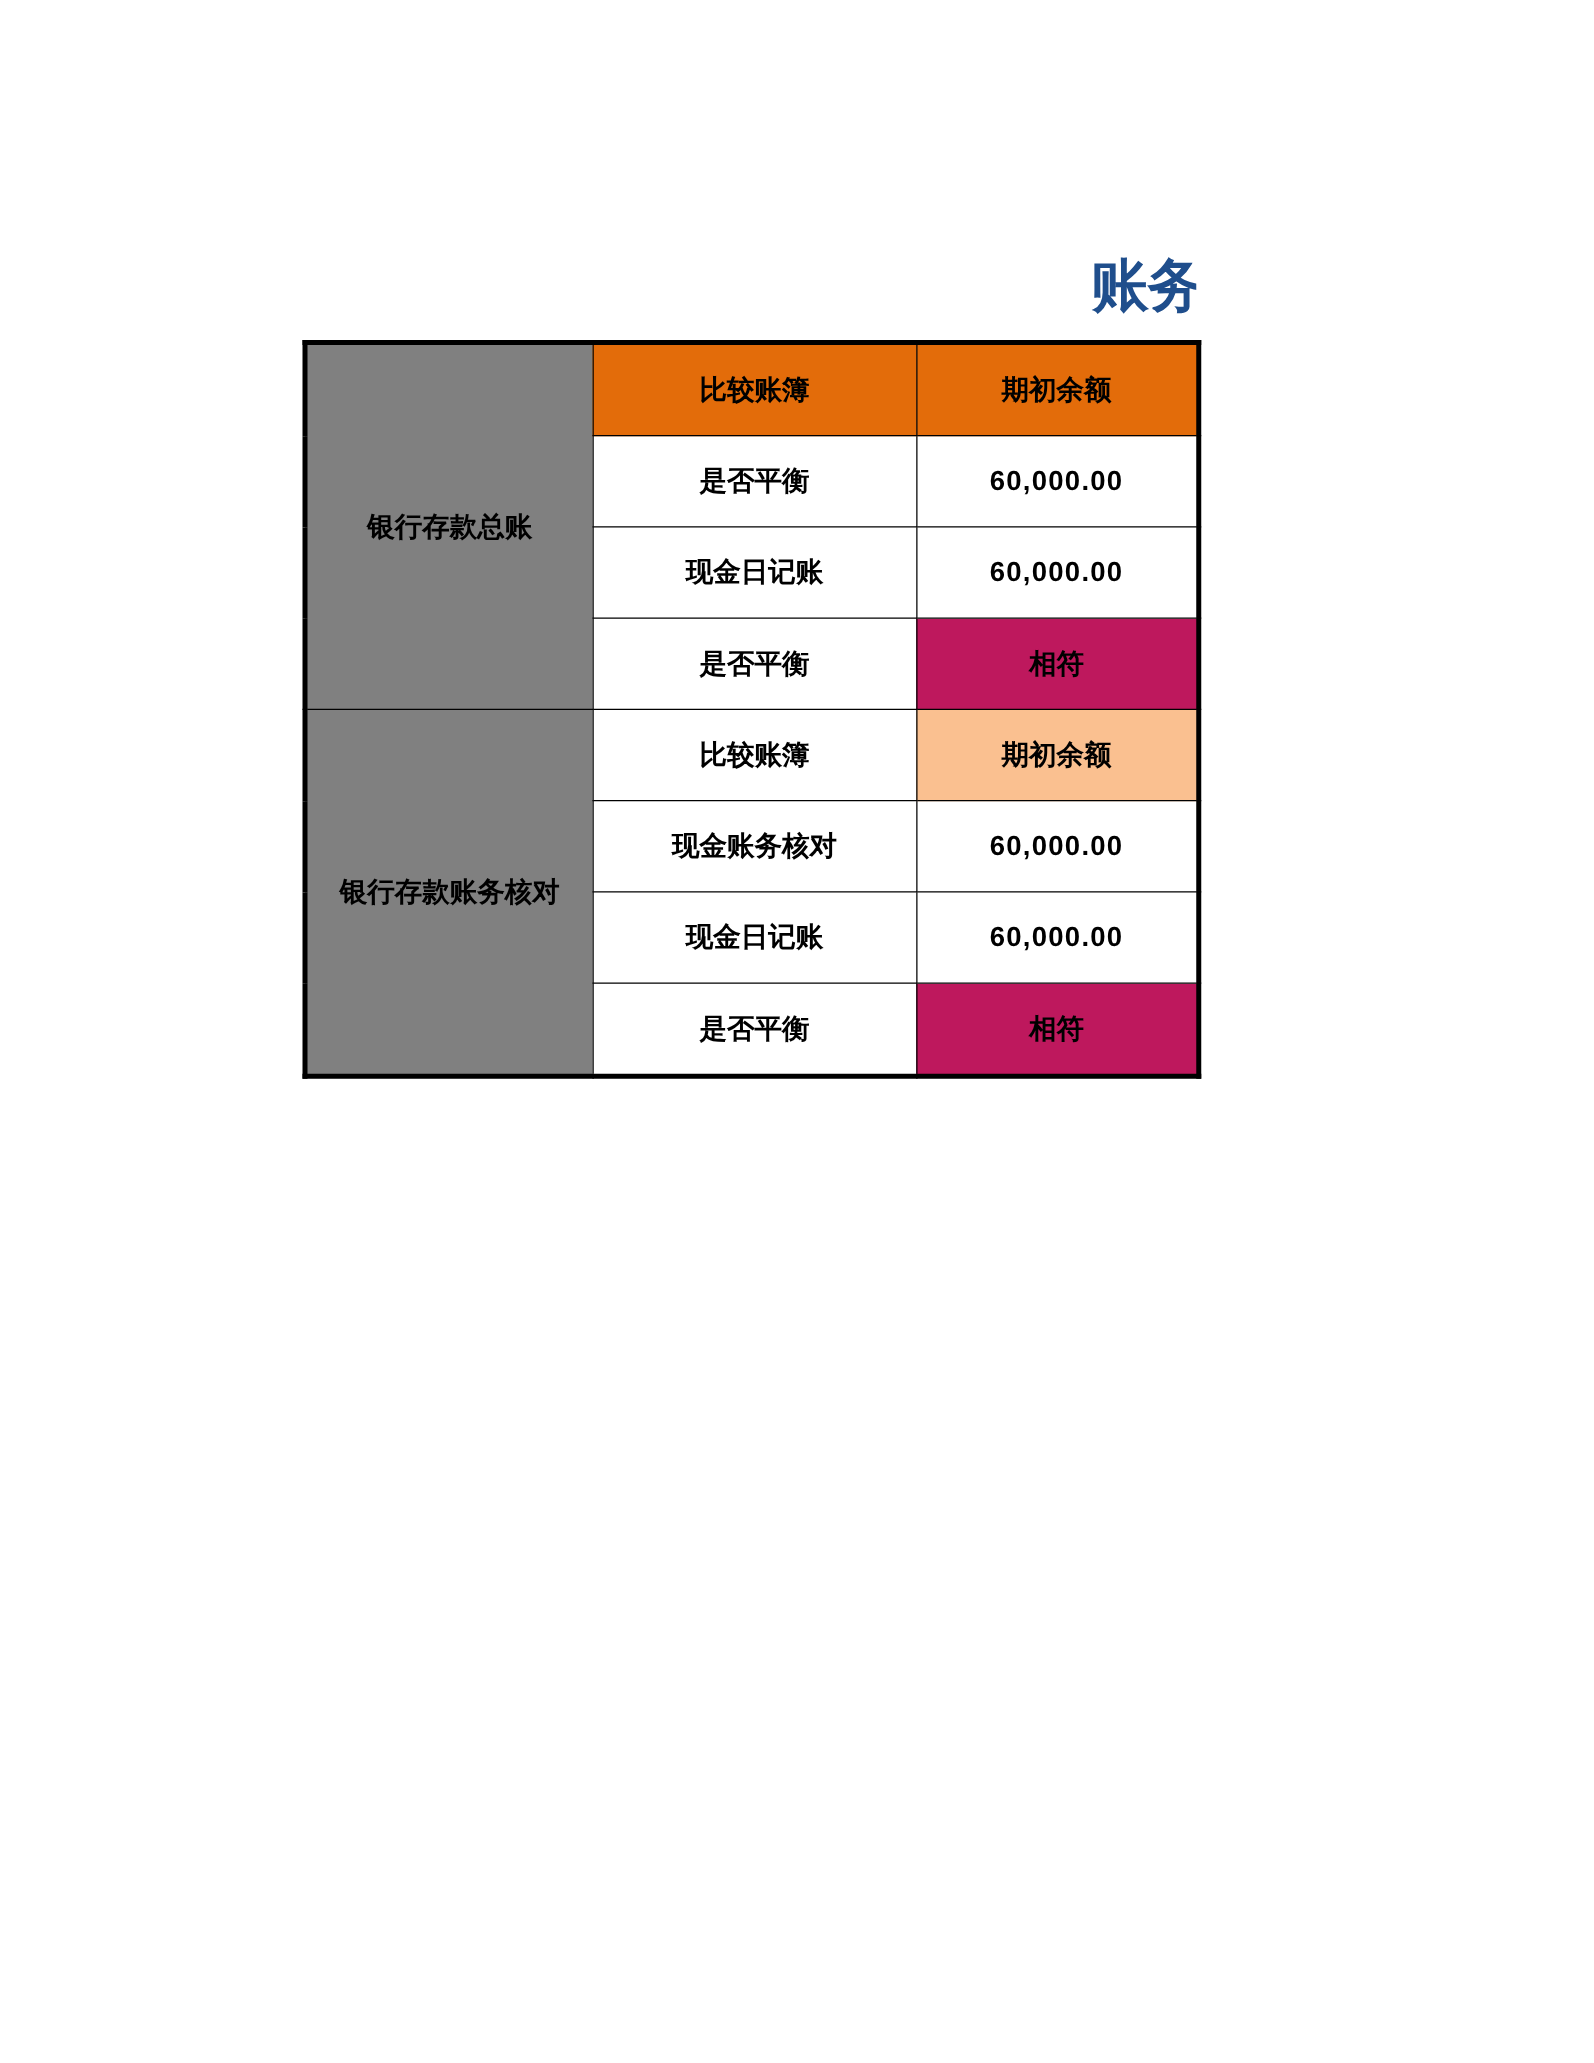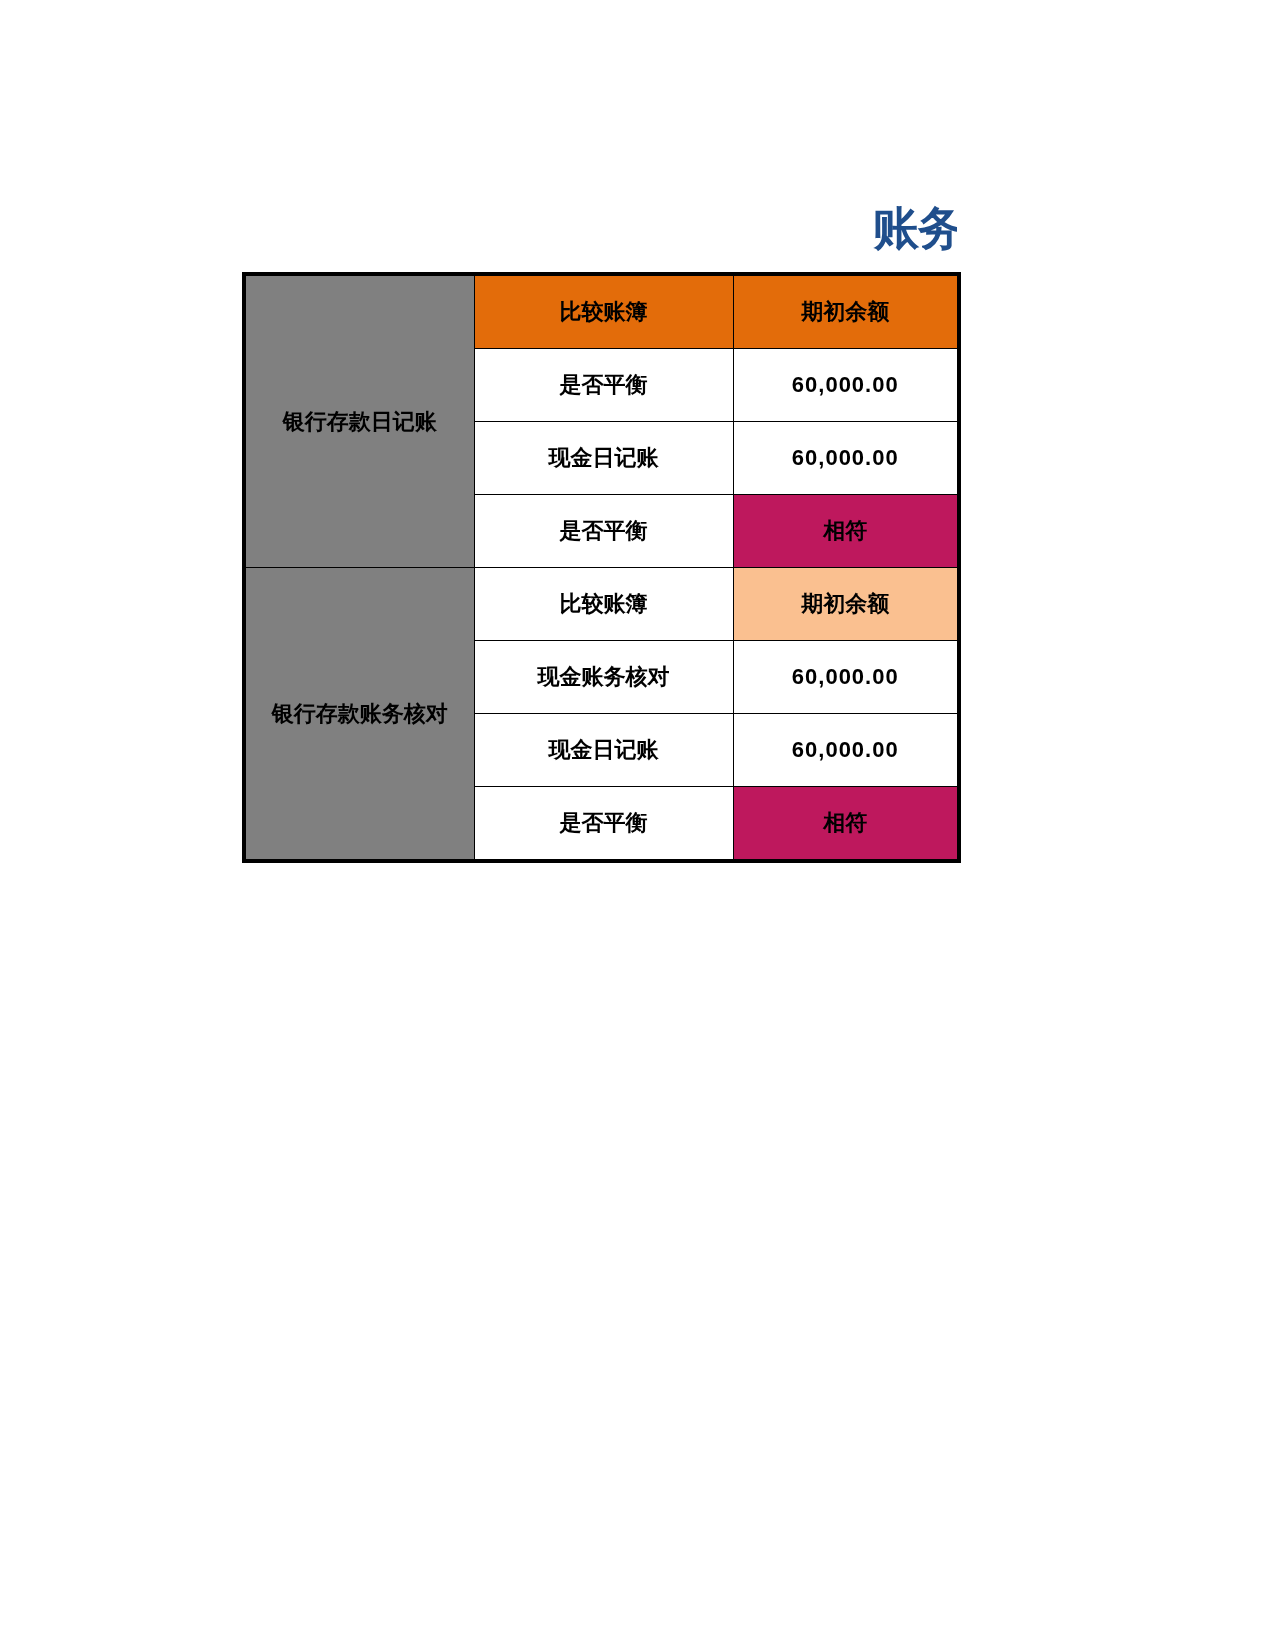--- a/index.html
+++ b/index.html
@@ -29,21 +29,21 @@
 <div class="sheet">
   <table class="recon">
     <colgroup>
         <col class="c1">
         <col class="c2">
         <col class="c3">
       </colgroup>
     <tbody>
 
       <tr>
-        <td class="group" rowspan="4">银行存款日记账</td>
+        <td class="group" rowspan="4">银行存款总账</td>
         <td class="hdr">比较账簿</td>
         <td class="hdr">期初余额</td>
       </tr>
       <tr>
         <td>是否平衡</td>
         <td class="num">60,000.00</td>
       </tr>
       <tr>
         <td>现金日记账</td>
         <td class="num">60,000.00</td>

